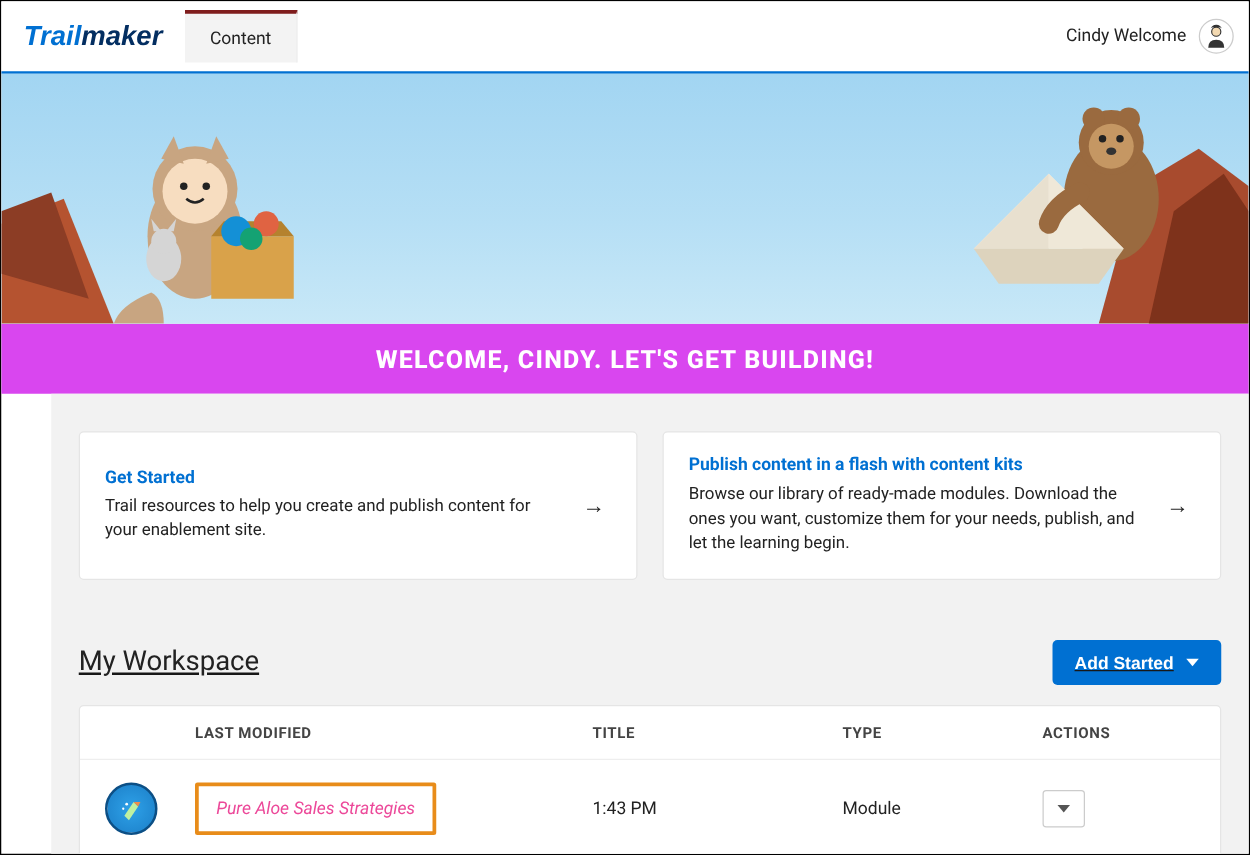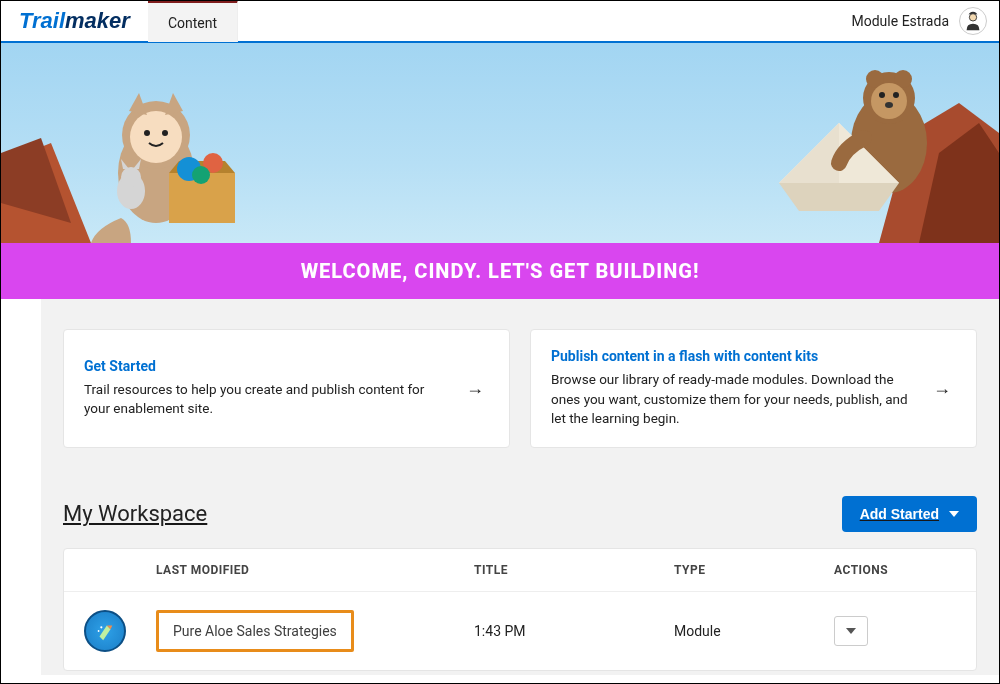--- a/index.html
+++ b/index.html
@@ -8,21 +8,21 @@
   background: #fff;
   color: #181818;
   width: 1000px;
   height: 684px;
   overflow: hidden;
   border: 1px solid #000;
 }
 
 
 .header {
-  height: 42px;
+  height: 58px;
   display: flex;
   align-items: center;
   border-bottom: 2px solid #0070d2;
   background: #fff;
   padding: 0 12px 0 18px;
 }
 .logo {
   font-family: "Comic Sans MS", cursive, sans-serif;
   font-weight: bold;
   font-size: 22px;
@@ -194,23 +194,24 @@
   border-radius: 50%;
   background: radial-gradient(circle at 50% 50%, #2ea1e8 0%, #1b7ec7 100%);
   border: 2px solid #0c4f85;
   display: flex;
   align-items: center;
   justify-content: center;
   margin-left: 8px;
 }
 .row-icon svg { width: 22px; height: 22px; }
 .title-link {
-  color: #404040;
+  color: #ec4899;
   cursor: pointer;
   text-decoration: none;
+  font-style: italic;
 }
 .highlight-box {
   display: inline-block;
   border: 3px solid #e88c1a;
   border-radius: 2px;
   padding: 10px 14px;
 }
 .action-btn {
   width: 34px;
   height: 30px;
@@ -233,21 +234,21 @@
 <body>
 
 <div class="header">
   <div class="logo">
     <span class="trail">Trail</span><span class="maker">maker</span>
   </div>
   <div class="tab">
     <span>Content</span>
   </div>
   <div class="header-spacer"></div>
-  <div class="username">Module Estrada</div>
+  <div class="username">Cindy Welcome</div>
   <div class="avatar">
     <svg viewBox="0 0 24 24">
       <circle cx="12" cy="8" r="4" fill="#f3d9b1" stroke="#333" stroke-width="1"></circle>
       <path d="M 5 22 Q 5 15 12 15 Q 19 15 19 22" fill="#333"></path>
       <path d="M 7 6 Q 8 2 12 2 Q 16 2 17 6 Q 17 4 12 4 Q 7 4 7 6" fill="#333"></path>
     </svg>
   </div>
 </div>
 
 <div class="hero">

